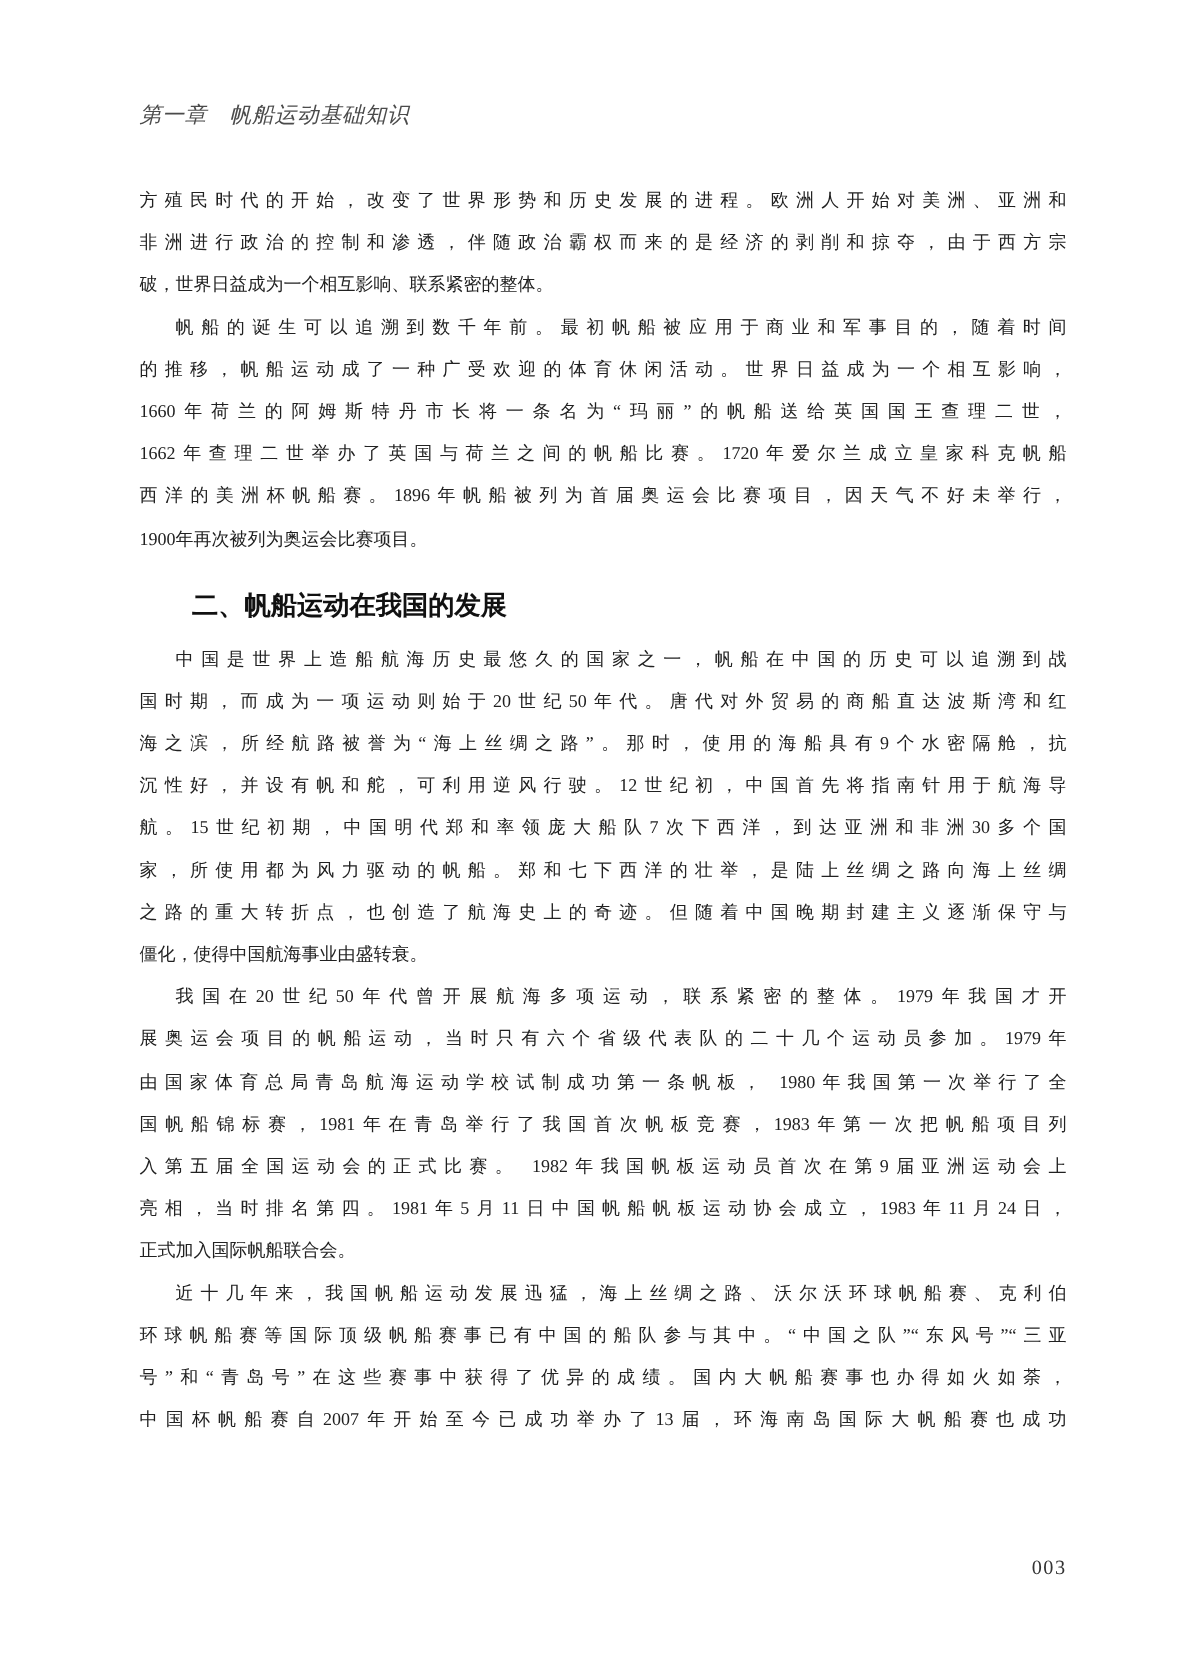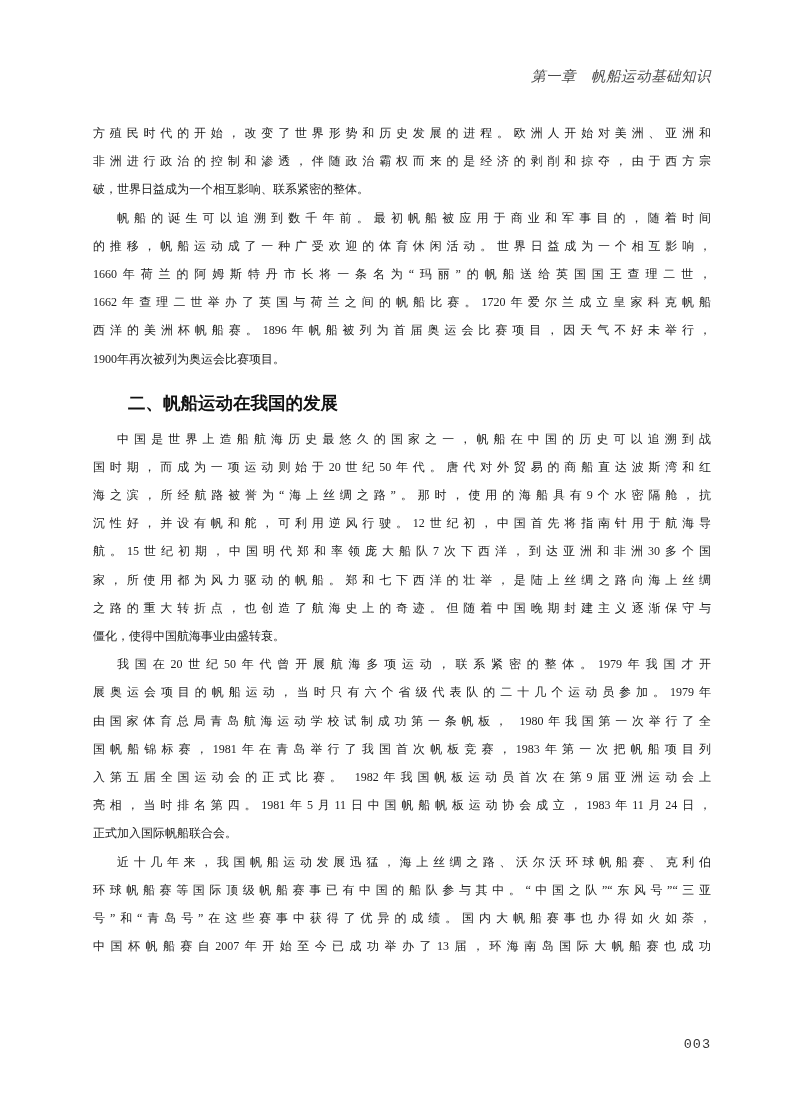--- a/index.html
+++ b/index.html
@@ -13,21 +13,20 @@
     height: 1114px;
     background: #ffffff;
     overflow: hidden;
     font-family: "Liberation Serif", "DejaVu Serif", serif;
   }
   .running-header {
     position: absolute;
     top: 67px;
     left: 93px;
     width: 618px;
-    text-align: right;
     font-size: 14.5px;
     font-style: italic;
     color: #4b4b4b;
     letter-spacing: 0.5px;
     font-family: "Liberation Serif", "DejaVu Serif", serif;
   }
   .content {
     position: absolute;
     top: 119px;
     left: 93px;
@@ -64,21 +63,21 @@
   }
   .page-number {
     position: absolute;
     top: 1037px;
     left: 93px;
     width: 618px;
     text-align: right;
     font-size: 13.5px;
     letter-spacing: 1px;
     color: #333333;
-    font-family: Liberation Mono, monospace;
+    font-family: Liberation Serif, serif;
   }
 </style>
 </head>
 <body>
 
 <div class="page">
   <div class="running-header">第一章　帆船运动基础知识</div>
 
   <div class="content">
       <div class="para">

